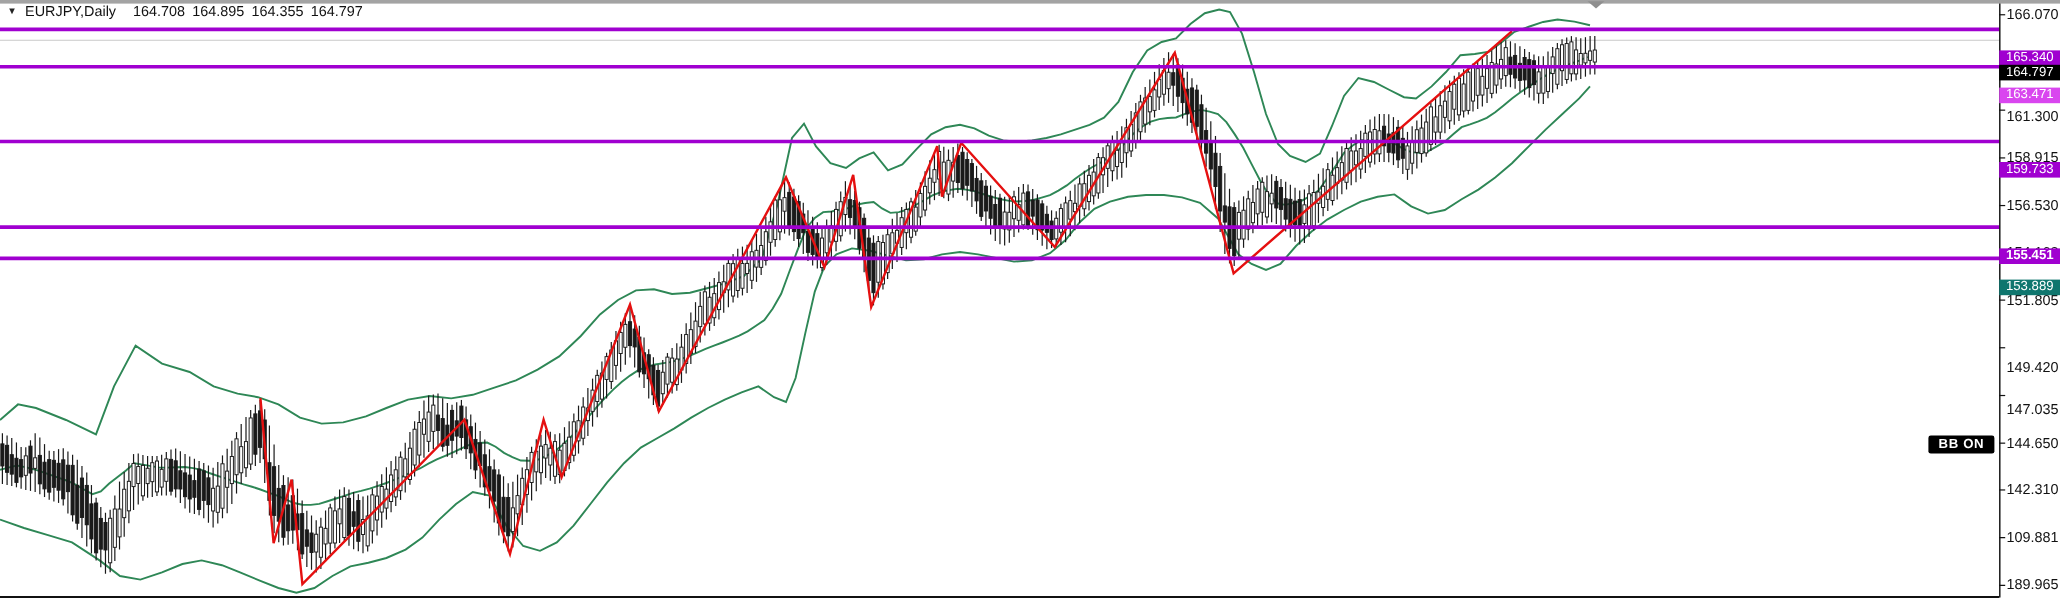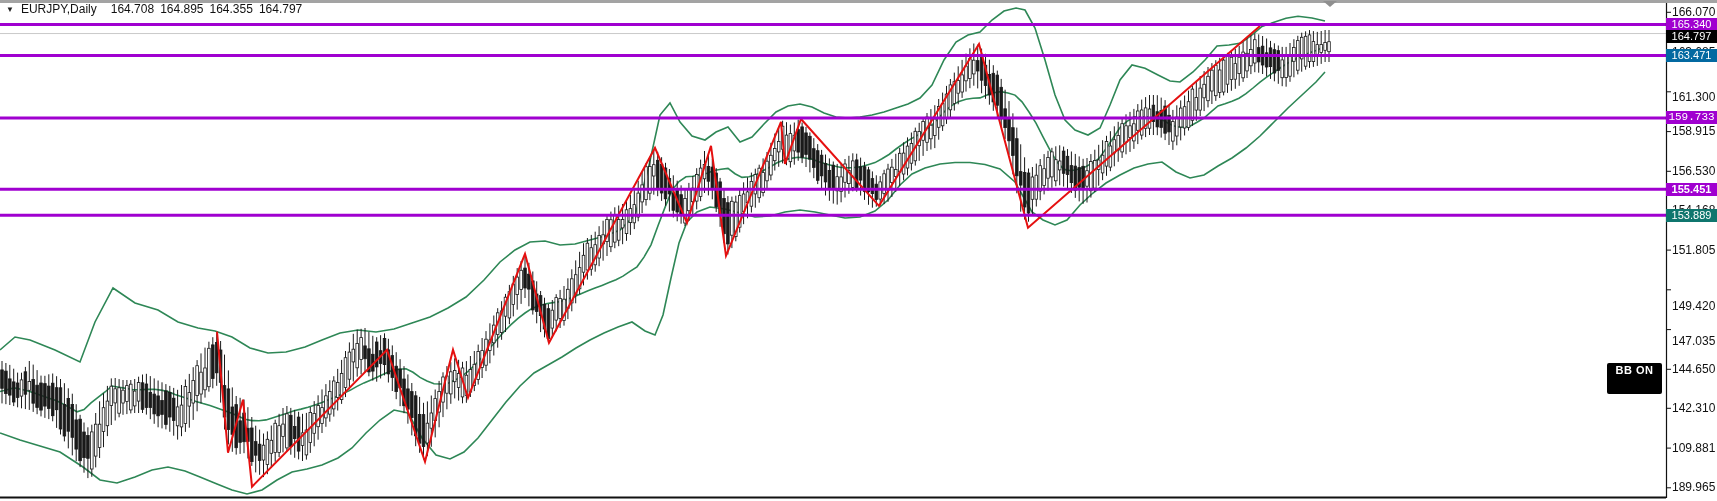--- a/index.html
+++ b/index.html
@@ -4,22 +4,22 @@
 <style>
   html,body{margin:0;padding:0;}
   body{width:1717px;height:501px;background:#ffffff;font-family:"Liberation Sans",sans-serif;position:relative;overflow:hidden;}
   #topframe{position:absolute;left:0;top:0;width:1717px;height:3px;background:#a3a3a3;}
   #plot{position:absolute;left:0;top:0;}
   #header{position:absolute;left:6px;top:2px;height:14px;display:flex;align-items:center;font-size:12px;color:#111;white-space:pre;}
   #header .dd{font-size:8px;margin-right:7px;color:#222;}
   #header .sym{margin-right:14px;}
   #header .q{margin-right:6px;}
   .tick{position:absolute;left:1672px;font-size:12px;color:#111;line-height:11px;}
-  .badge{position:absolute;left:1666px;width:51px;height:13px;color:#fff;font-size:11px;line-height:13px;text-align:center;}
-  #bbon{position:absolute;left:1607px;top:363px;width:55px;height:31px;background:#000;color:#fff;
+  .badge{position:absolute;left:1666px;width:51px;height:13px;color:#fff;font-size:11px;line-height:13px;text-align:center;margin-top:24px;}
+  #bbon{position:absolute;left:1607px;top:363px;width:55px;height:15px;background:#000;color:#fff;
         font-size:11px;font-weight:bold;letter-spacing:.5px;text-align:center;line-height:15px;border-radius:2px;}
   #scrollmark{position:absolute;left:1323px;top:1px;width:0;height:0;
         border-left:7px solid transparent;border-right:7px solid transparent;border-top:6px solid #8f8f8f;}
   #axis{position:absolute;left:1666px;top:0;width:51px;height:501px;}
 </style>
 </head>
 <body>
 
 <div id="topframe"></div>
 
@@ -763,17 +763,17 @@
 <div class="tick" style="top: 165.833px;">156.530</div>
 <div class="tick" style="top: 205.2px;">154.168</div>
 <div class="tick" style="top: 244.583px;">151.805</div>
 <div class="tick" style="top: 301px;">149.420</div>
 <div class="tick" style="top: 307px; margin-top: 29px;">147.035</div>
 <div class="tick" style="top: 363.833px;">144.650</div>
 <div class="tick" style="top: 402.833px;">142.310</div>
 <div class="tick" style="top: 442.583px;">109.881</div>
 <div class="tick" style="top: 482.333px;">189.965</div>
 <div class="badge" style="top: 18px; background: rgb(160, 0, 208);">165.340</div>
-<div class="badge" style="top: 49.15px; background: #0369a1;">163.471</div>
-<div class="badge" style="top: 111.45px; background: rgb(160, 0, 208); font-family: Liberation Mono, monospace;">159.733</div>
+<div class="badge" style="top: 49.15px; background: #d946ef;">163.471</div>
+<div class="badge" style="top: 111.45px; background: rgb(160, 0, 208);">159.733</div>
 <div class="badge" style="top: 182.817px; background: rgb(160, 0, 208); font-weight: bold;">155.451</div>
 <div class="badge" style="top: 208.85px; background: #0f766e;">153.889</div>
 <div class="badge" style="top: 30.05px; background: rgb(0, 0, 0);">164.797</div>
 
 </body></html>

